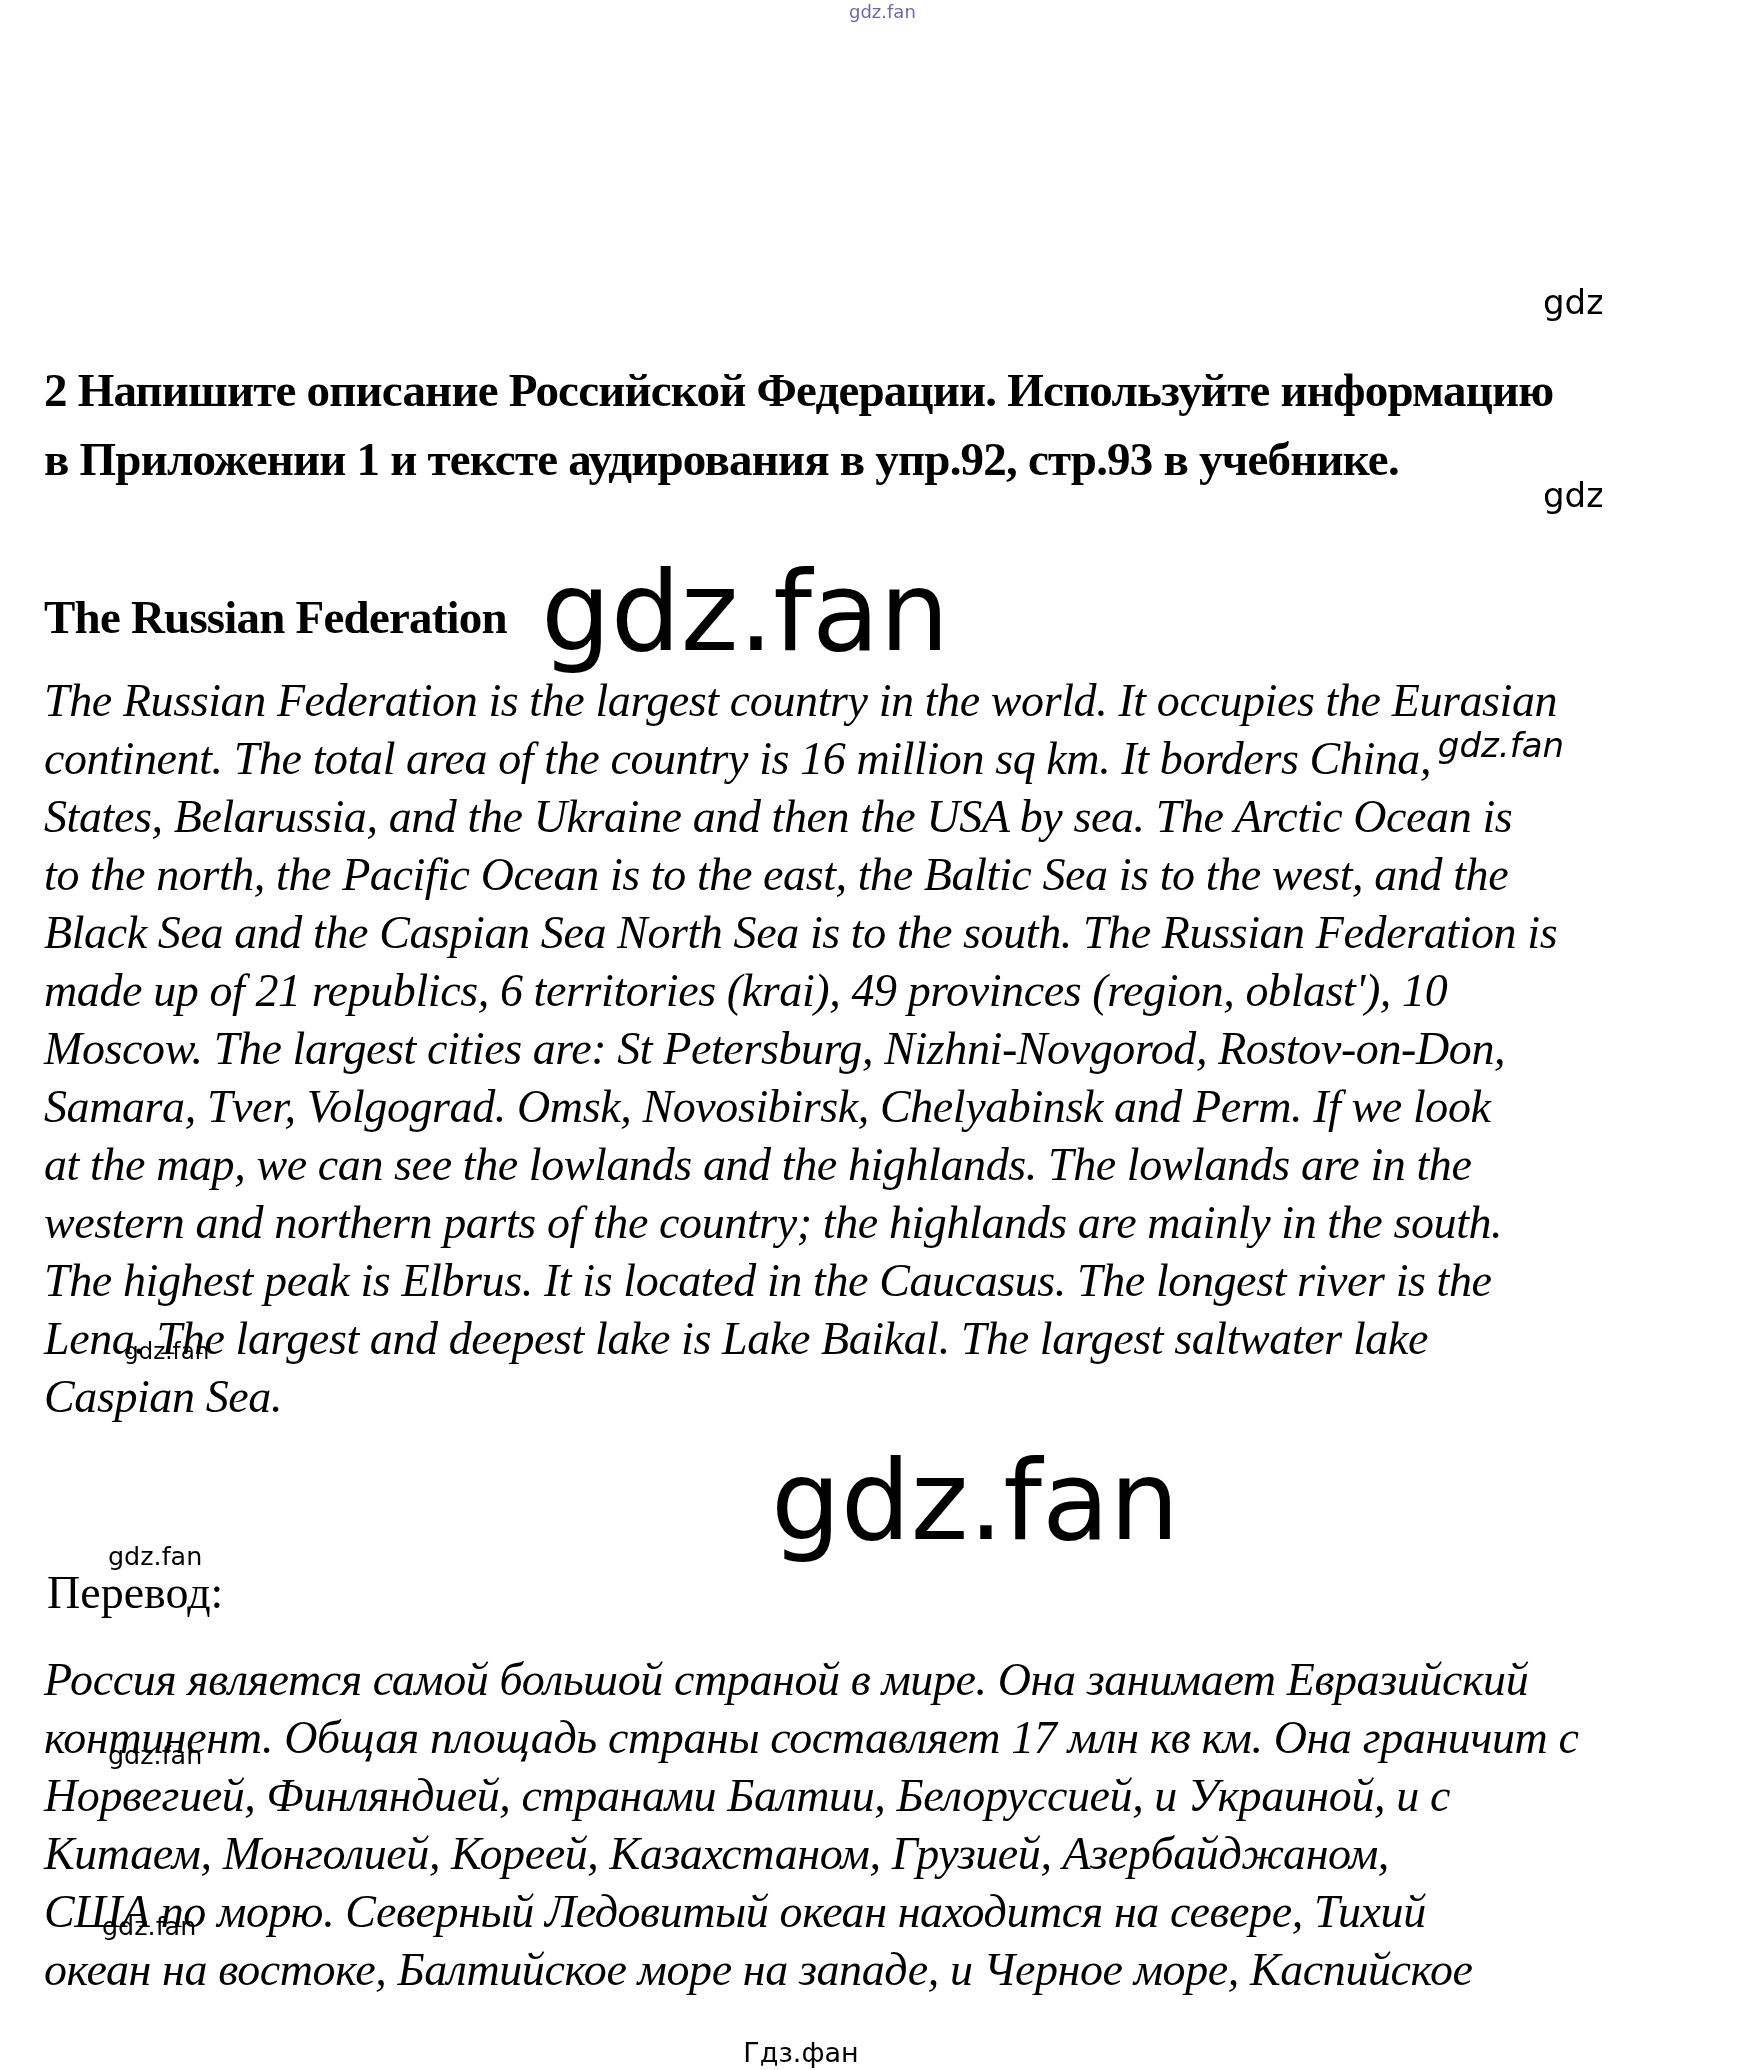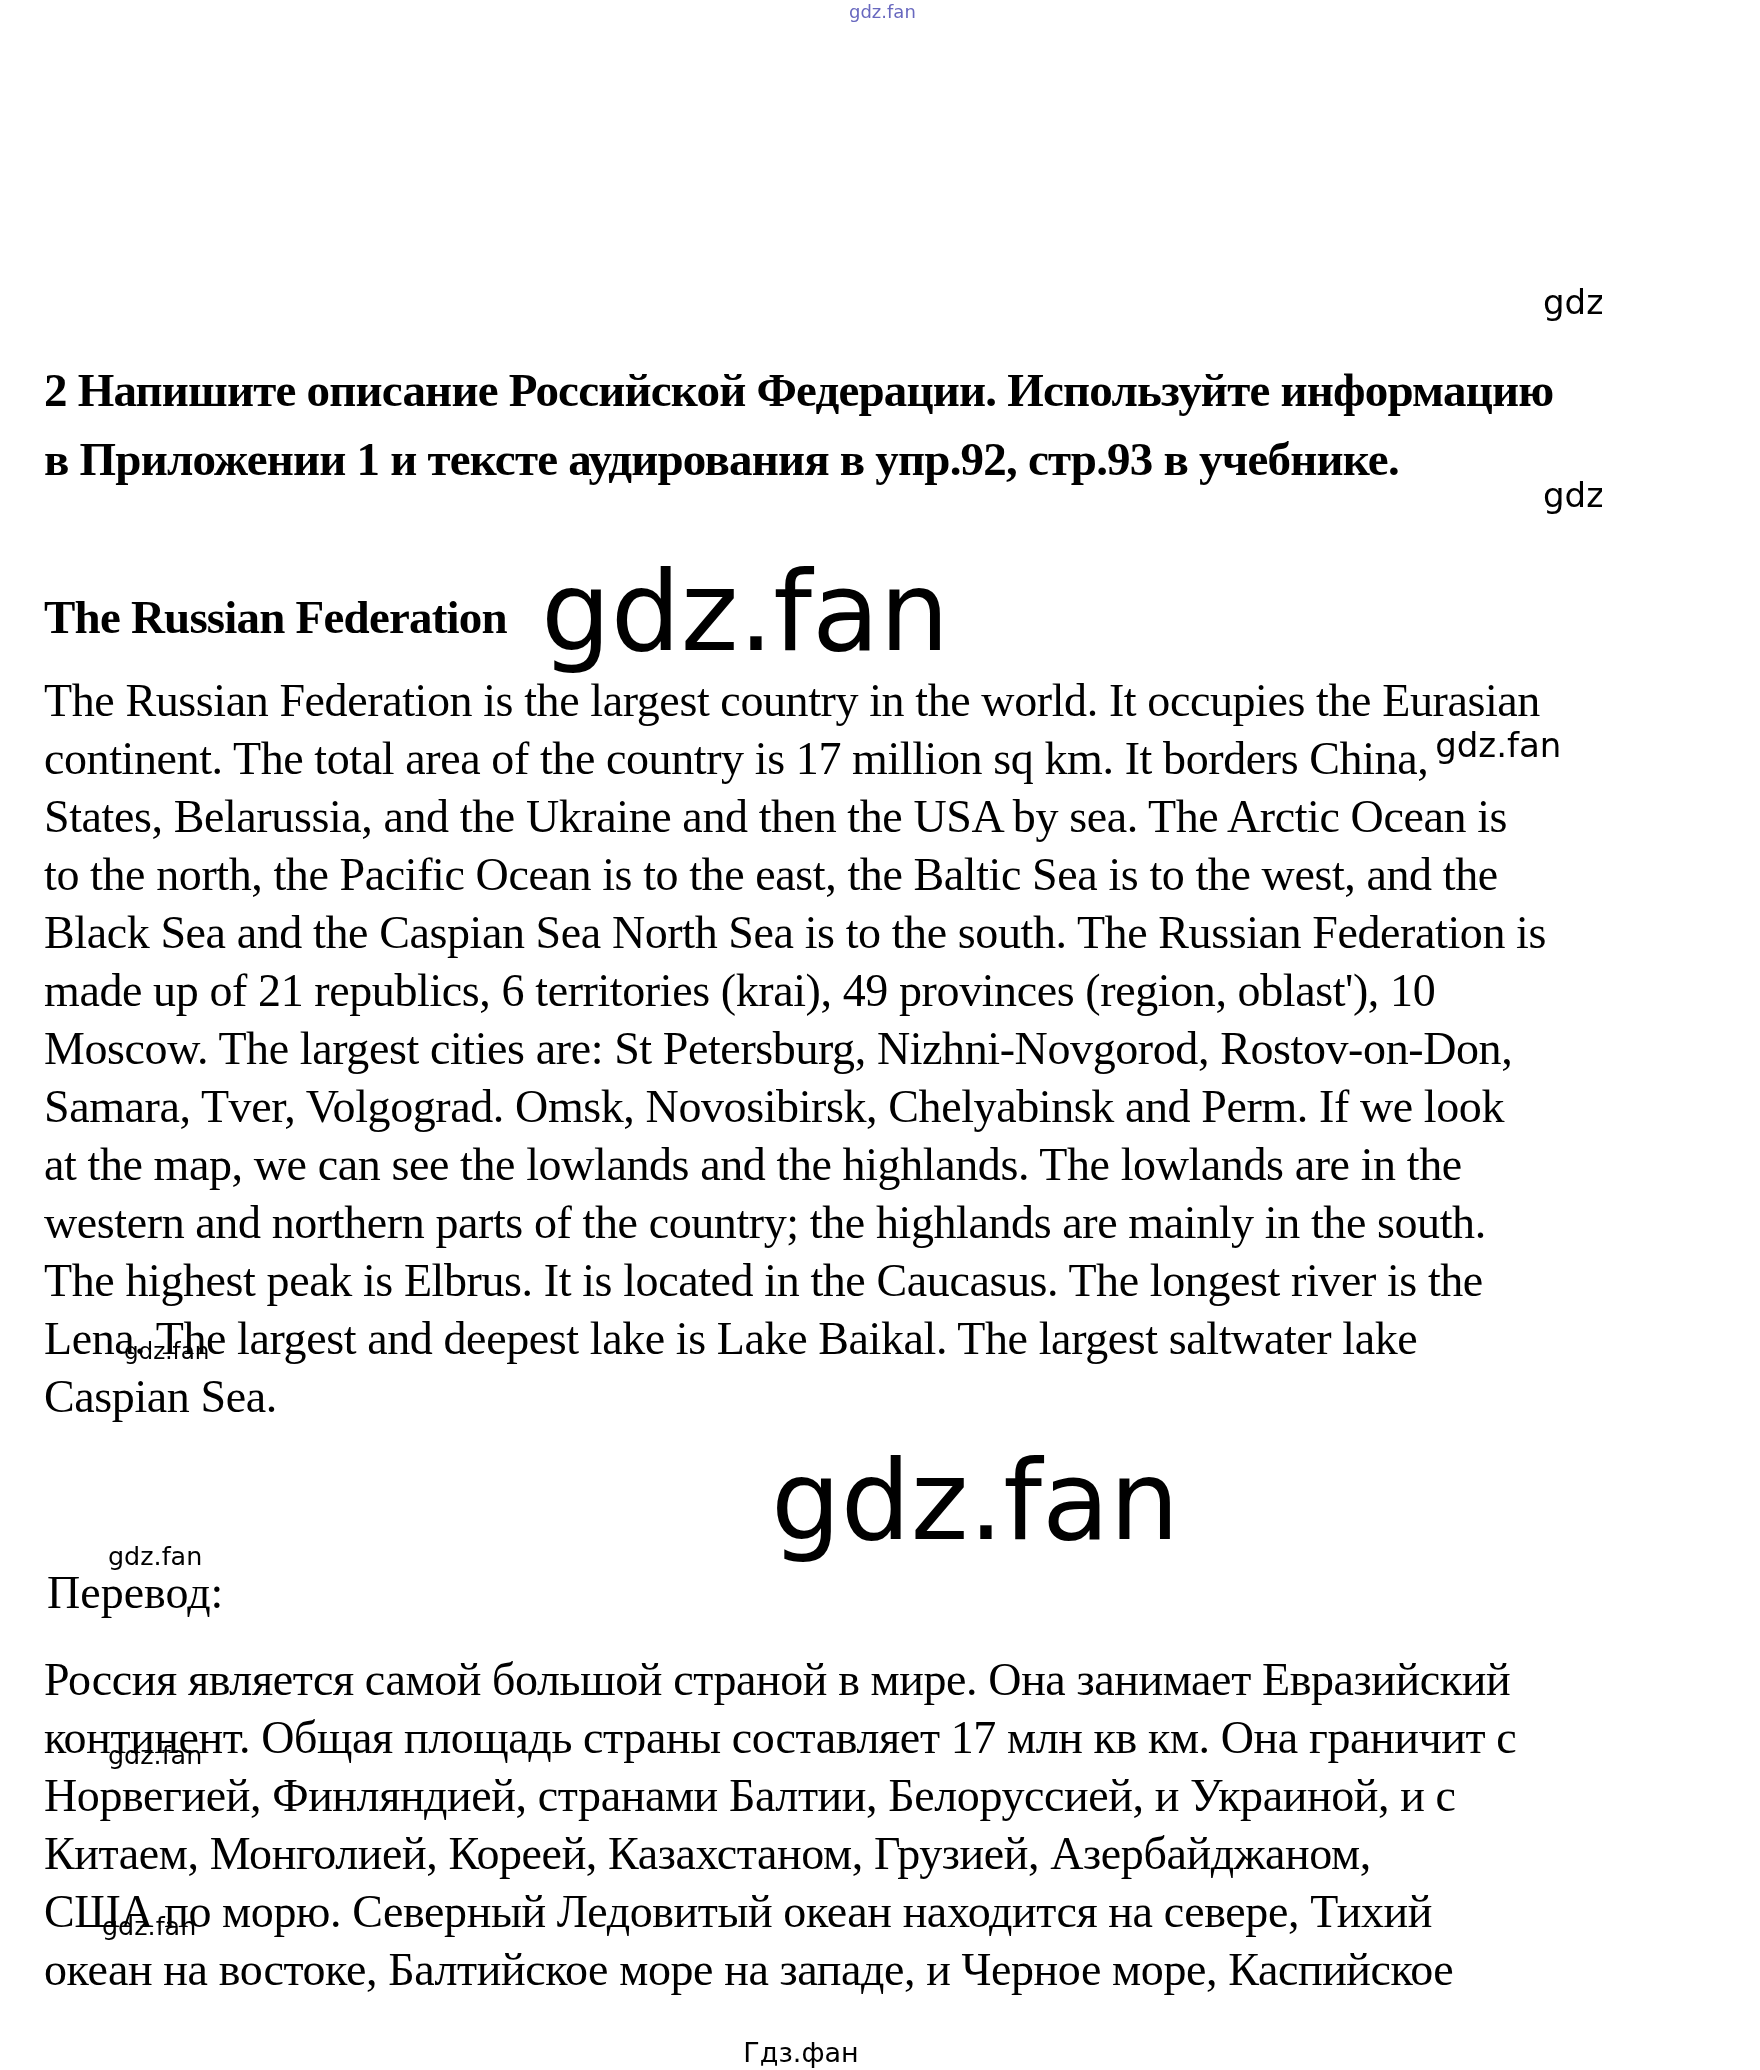--- a/index.html
+++ b/index.html
@@ -29,20 +29,21 @@
     position:absolute;left:44px;top:583px;
     font-weight:bold;font-size:47px;line-height:68px;
     letter-spacing:-0.8px;white-space:nowrap;
   }
   .body-par{position:absolute;left:44px;}
   .bline{
     white-space:nowrap;
     font-size:46px;
     line-height:58px;
     letter-spacing:-0.4px;
+    font-style:italic;
   }
   #article-body{top:672px;}
   #translation-label{position:absolute;left:47px;top:1564px;font-size:46px;line-height:58px;}
   #translation-body{top:1651px;}
   #translation-body .bline{line-height:58px;}
   
   .wm{
     position:absolute;
     font-family:"DejaVu Sans","Liberation Sans",sans-serif;
     color:#000000;
@@ -88,21 +89,21 @@
     <div class="hline">в Приложении 1 и тексте аудирования в упр.92, стр.93 в учебнике.</div>
   </div>
 
   <span class="wm" id="wm-right-2">gdz.fan</span>
 
   <div id="article-title">The Russian Federation</div>
   <span class="wm" id="wm-big-title">gdz.fan</span>
 
   <div class="body-par" id="article-body">
     <div class="bline">The Russian Federation is the largest country in the world. It occupies the Eurasian</div>
-    <div class="bline"><span>continent. The total area of the country is 17 million sq km. It borders China,</span><span class="wm-inline" id="wm-china">gdz.fan</span></div>
+    <div class="bline"><span>continent. The total area of the country is 16 million sq km. It borders China,</span><span class="wm-inline" id="wm-china">gdz.fan</span></div>
     <div class="bline">States, Belarussia, and the Ukraine and then the USA by sea. The Arctic Ocean is</div>
     <div class="bline">to the north, the Pacific Ocean is to the east, the Baltic Sea is to the west, and the</div>
     <div class="bline">Black Sea and the Caspian Sea North Sea is to the south. The Russian Federation is</div>
     <div class="bline">made up of 21 republics, 6 territories (krai), 49 provinces (region, oblast'), 10</div>
     <div class="bline">Moscow. The largest cities are: St Petersburg, Nizhni-Novgorod, Rostov-on-Don,</div>
     <div class="bline">Samara, Tver, Volgograd. Omsk, Novosibirsk, Chelyabinsk and Perm. If we look</div>
     <div class="bline">at the map, we can see the lowlands and the highlands. The lowlands are in the</div>
     <div class="bline">western and northern parts of the country; the highlands are mainly in the south.</div>
     <div class="bline">The highest peak is Elbrus. It is located in the Caucasus. The longest river is the</div>
     <div class="bline">Lena. The largest and deepest lake is Lake Baikal. The largest saltwater lake</div>

